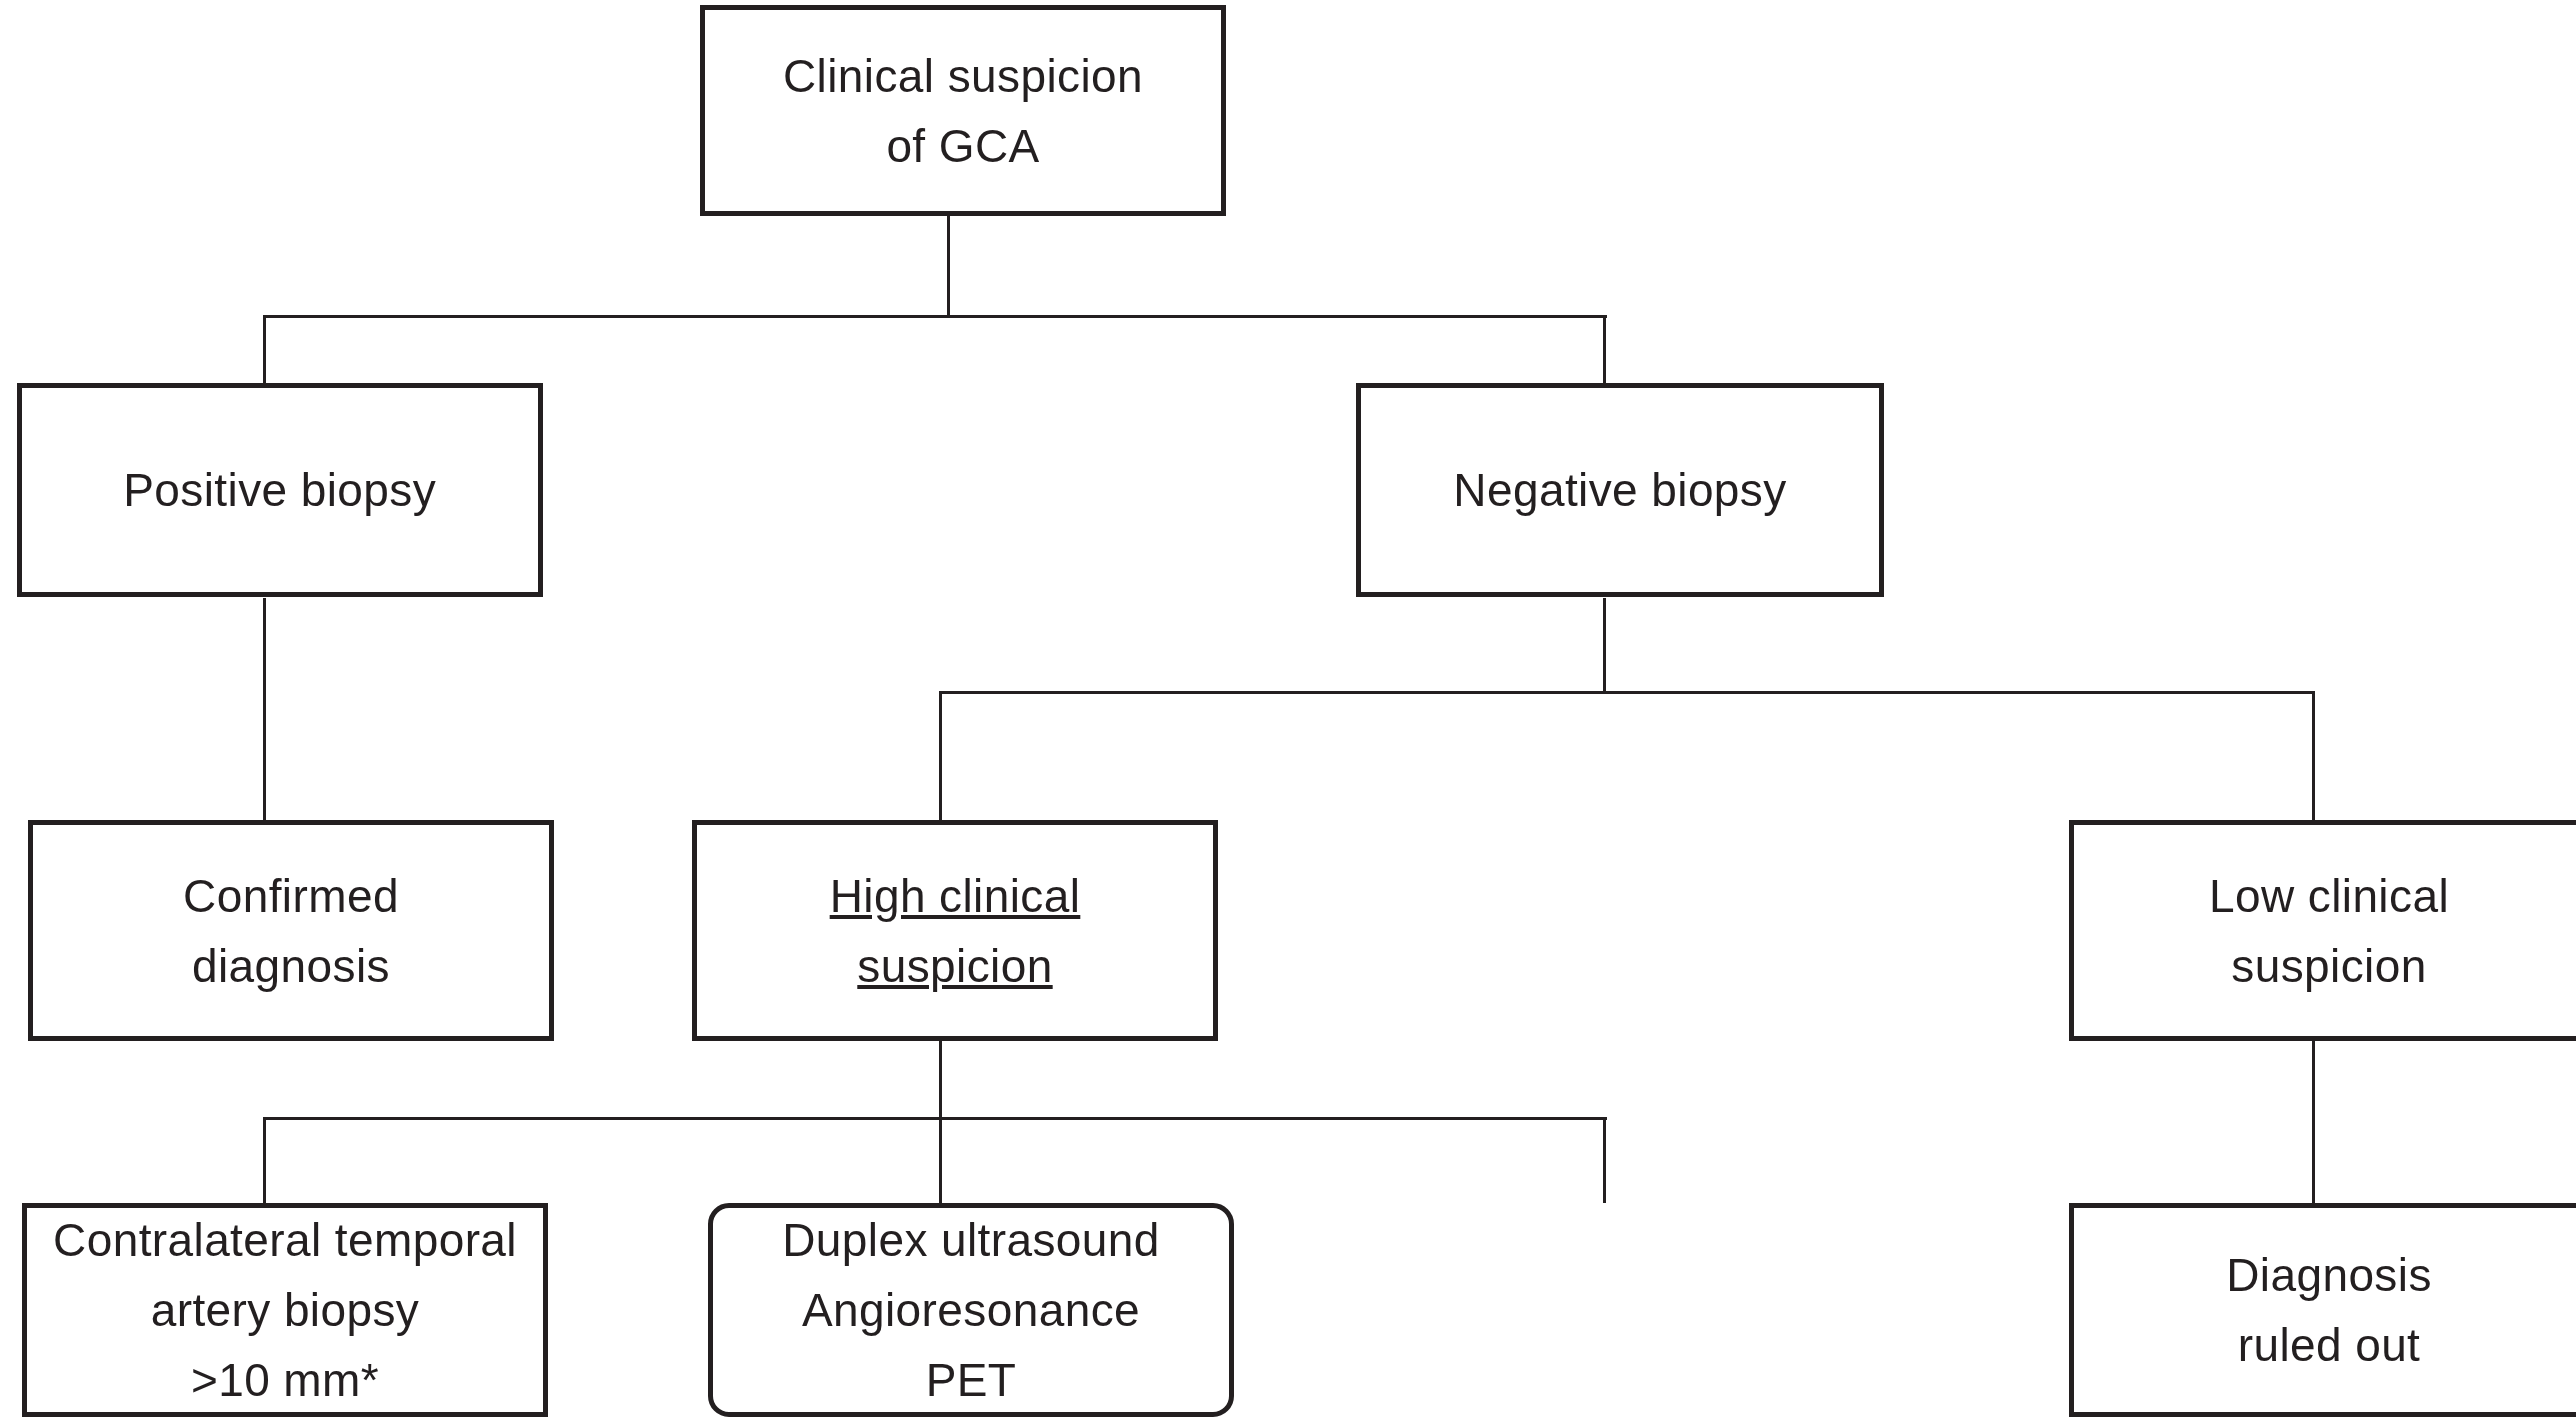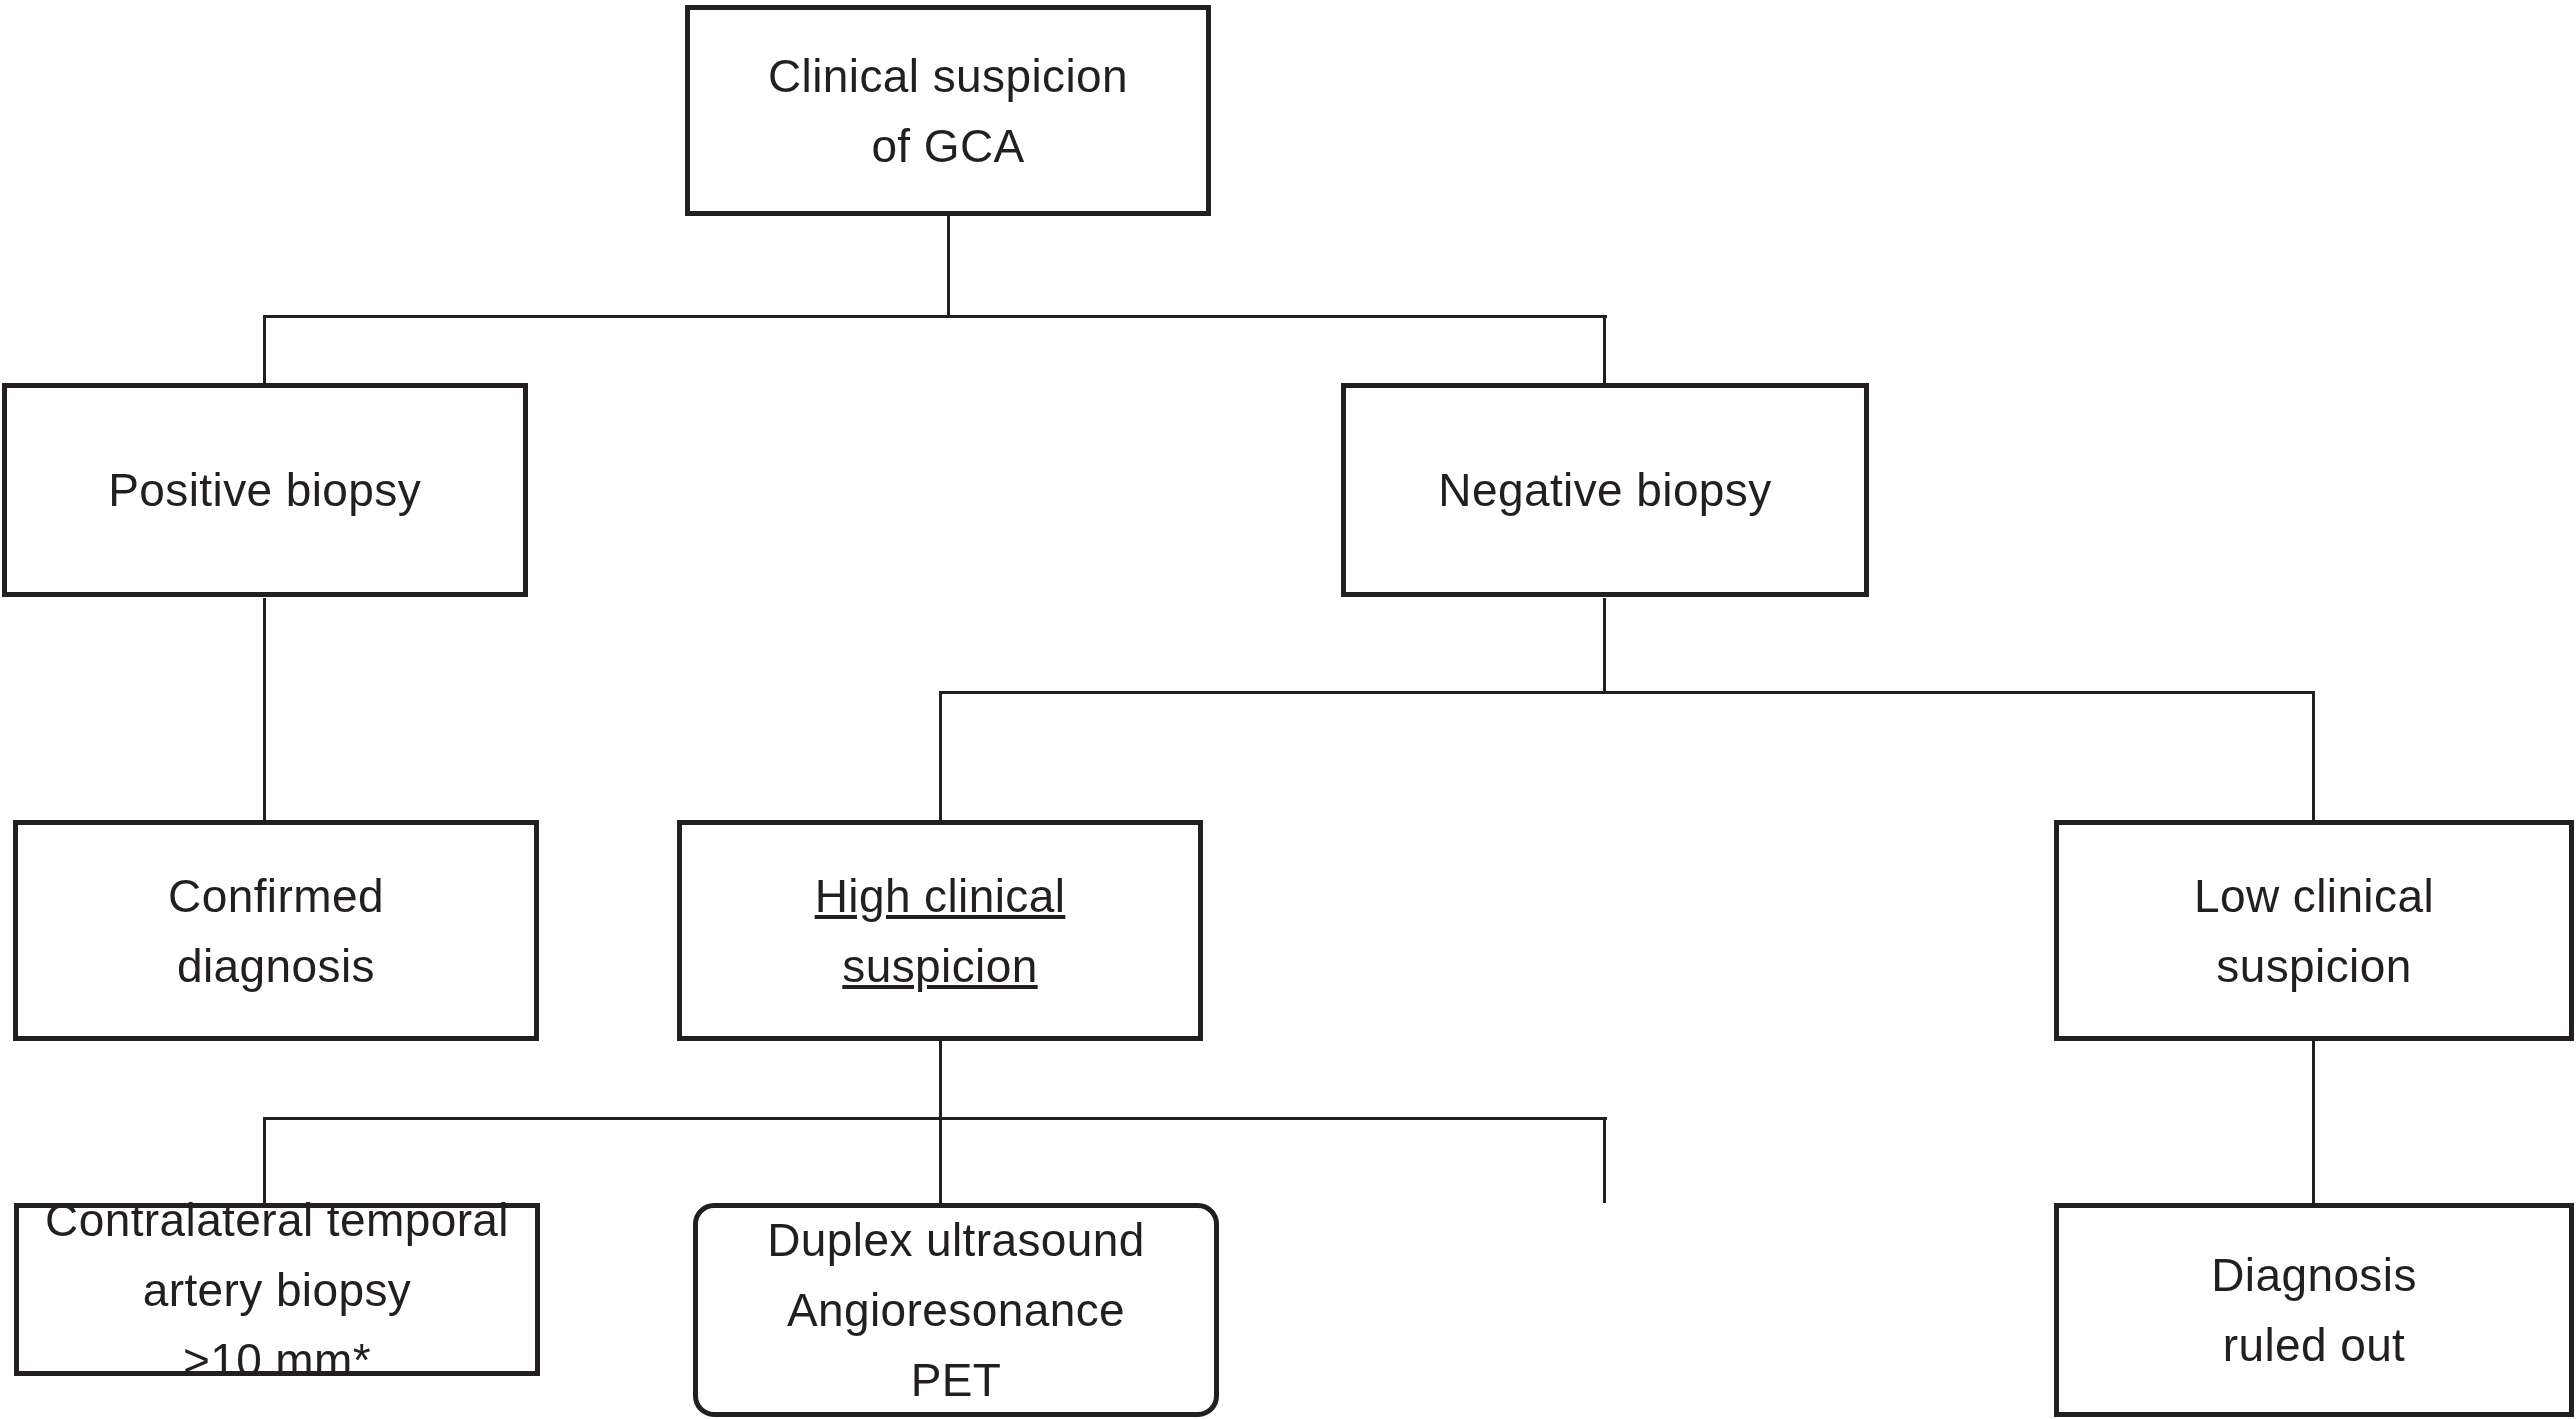--- a/index.html
+++ b/index.html
@@ -18,20 +18,21 @@
   }
   .node {
     position: absolute;
     box-sizing: border-box;
     border: 5px solid var(--line-color, #231f20);
     background: #ffffff;
     display: flex;
     align-items: center;
     justify-content: center;
     text-align: center;
+    margin-left: 15px;
   }
   .node .label {
     white-space: pre-line;
     font-size: 46px;
     line-height: 70px;
     letter-spacing: 0.4px;
   }
   .line {
     position: absolute;
     background: var(--line-color, #231f20);
@@ -39,21 +40,21 @@
   .line.v { width: 2.5px; }
   .line.h { height: 2.5px; }
 
   
   .n-top       { left: 685px;  top: 5px;    width: 526px; height: 211px; }
   .n-positive  { left: 1.7px;    top: 383px;  width: 526px; height: 214px; }
   .n-negative  { left: 1341px; top: 383px;  width: 528px; height: 214px; }
   .n-confirmed { left: 13px;    top: 820px;  width: 526px; height: 221px; }
   .n-high      { left: 677px;  top: 820px;  width: 526px; height: 221px; text-decoration: underline; }
   .n-low       { left: 2054px; top: 820px;  width: 520px; height: 221px; }
-  .n-contra    { left: 14px;    top: 1203px; width: 526px; height: 173px; }
+  .n-contra    { left: 7px;    top: 1203px; width: 526px; height: 214px; }
   .n-duplex    { left: 693px;  top: 1203px; width: 526px; height: 214px; border-radius: 21px; }
   .n-treat     { left: 1341px; top: 1203px; width: 528px; height: 214px; }
   .n-ruledout  { left: 2054px; top: 1203px; width: 520px; height: 214px; }
 </style>
 </head>
 <body>
 
 <div id="diagram" style="background: rgb(255, 255, 255); color: rgb(35, 31, 32); --line-color: #231f20;">
 
   <div class="line v" style="left:947px; top:216px;  height:101px;"></div>

